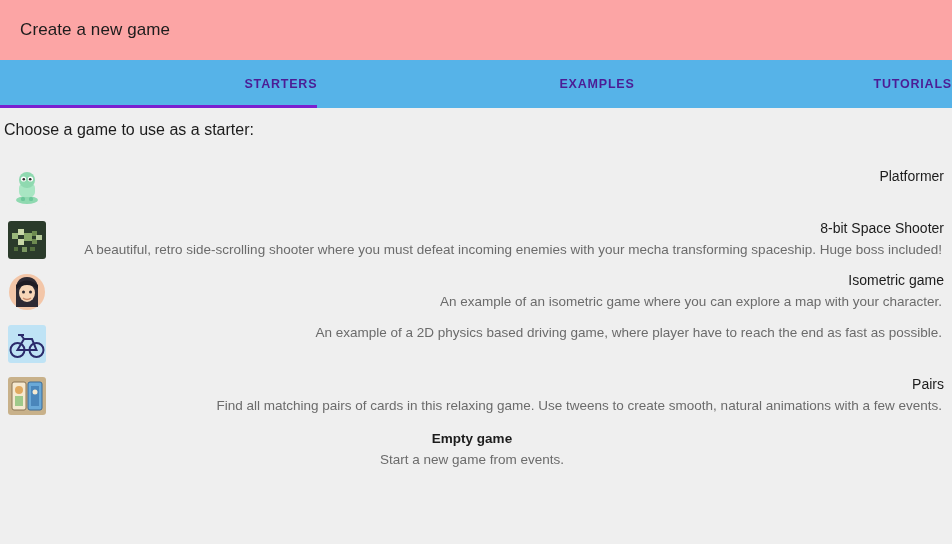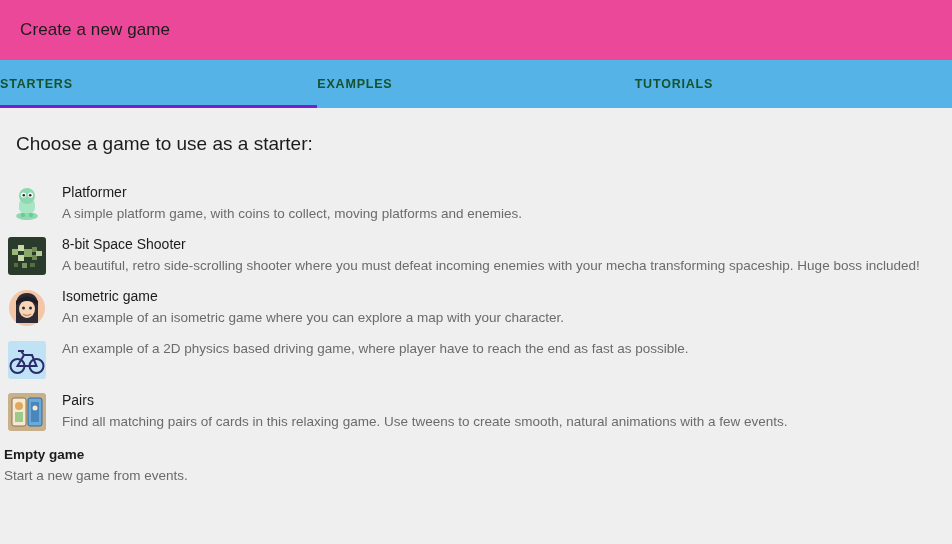--- a/index.html
+++ b/index.html
@@ -15,21 +15,21 @@
     background: #efefef;
     position: relative;
     display: flex;
     flex-direction: column;
   }
 
   
   .header {
     height: 60px;
     min-height: 60px;
-    background: #ec4899;
+    background: #fca5a5;
     display: flex;
     align-items: center;
     padding-left: 20px;
   }
   .header-title {
     font-size: 17px;
     color: #1c1c1c;
     font-weight: 400;
     letter-spacing: 0.1px;
   }
@@ -39,22 +39,22 @@
     height: 48px;
     min-height: 48px;
     background: #56b3e8;
     display: flex;
     position: relative;
   }
   .tab {
     flex: 1;
     display: flex;
     align-items: center;
-    justify-content: flex-start;
-    color: #14532d;
+    justify-content: flex-end;
+    color: #4c1d95;
     font-size: 12.5px;
     font-weight: bold;
     letter-spacing: 0.8px;
     text-transform: uppercase;
     cursor: pointer;
     user-select: none;
     position: relative;
   }
   .tab-underline {
     position: absolute;
@@ -66,24 +66,24 @@
   }
 
   
   .content {
     flex: 1;
     padding: 0;
     overflow: hidden;
     position: relative;
   }
   .choose-label {
-    font-size: 19px;
+    font-size: 16px;
     color: #1c1c1c;
     padding: 13px 0 0 4px;
-    margin: 12px;
+    margin: 0;
   }
 
   .starter-list {
     margin-top: 22px;
   }
   .starter-row {
     display: flex;
     align-items: flex-start;
     padding: 6px 8px 6px 8px;
     cursor: pointer;
@@ -94,36 +94,38 @@
     min-width: 38px;
     margin-right: 16px;
     margin-top: 2px;
     border-radius: 3px;
     overflow: hidden;
     display: block;
   }
   .starter-text {
     flex: 1;
     padding-top: 0px;
+    text-align: right;
   }
   .starter-title {
     font-size: 14px;
     color: #1c1c1c;
     line-height: 18px;
     margin-bottom: 3px;
   }
   .starter-desc {
     font-size: 13.5px;
     color: #6b6b6b;
     line-height: 19px;
     max-width: 880px;
   }
 
   .empty-row {
     padding: 8px 12px 0 4px;
+    text-align: center;
   }
   .empty-title {
     font-size: 13.5px;
     color: #1c1c1c;
     font-weight: bold;
     line-height: 19px;
     margin-bottom: 2px;
   }
   .empty-desc {
     font-size: 13.5px;
@@ -168,21 +170,20 @@
             <circle cx="15.5" cy="10" r="2.6" fill="#ffffff"></circle>
             <circle cx="22.5" cy="10" r="2.6" fill="#ffffff"></circle>
             <circle cx="15.8" cy="10.3" r="1.3" fill="#2b2b2b"></circle>
             <circle cx="22.2" cy="10.3" r="1.3" fill="#2b2b2b"></circle>
             <rect x="13" y="28" width="4" height="4" rx="1.5" fill="#6cc79a"></rect>
             <rect x="21" y="28" width="4" height="4" rx="1.5" fill="#6cc79a"></rect>
           </svg>
         </span>
         <div class="starter-text">
           <div class="starter-title">Platformer</div>
-          <div class="starter-desc">A simple platform game, with coins to collect, moving platforms and enemies.</div>
         </div>
       </div>
 
       <div class="starter-row">
         <span class="starter-icon">
           <svg width="38" height="38" viewBox="0 0 38 38">
             <rect width="38" height="38" fill="#2b3b2b"></rect>
             <rect x="4" y="12" width="6" height="6" fill="#9ab87a"></rect>
             <rect x="10" y="8" width="6" height="6" fill="#c9d8a8"></rect>
             <rect x="10" y="18" width="6" height="6" fill="#c9d8a8"></rect>

